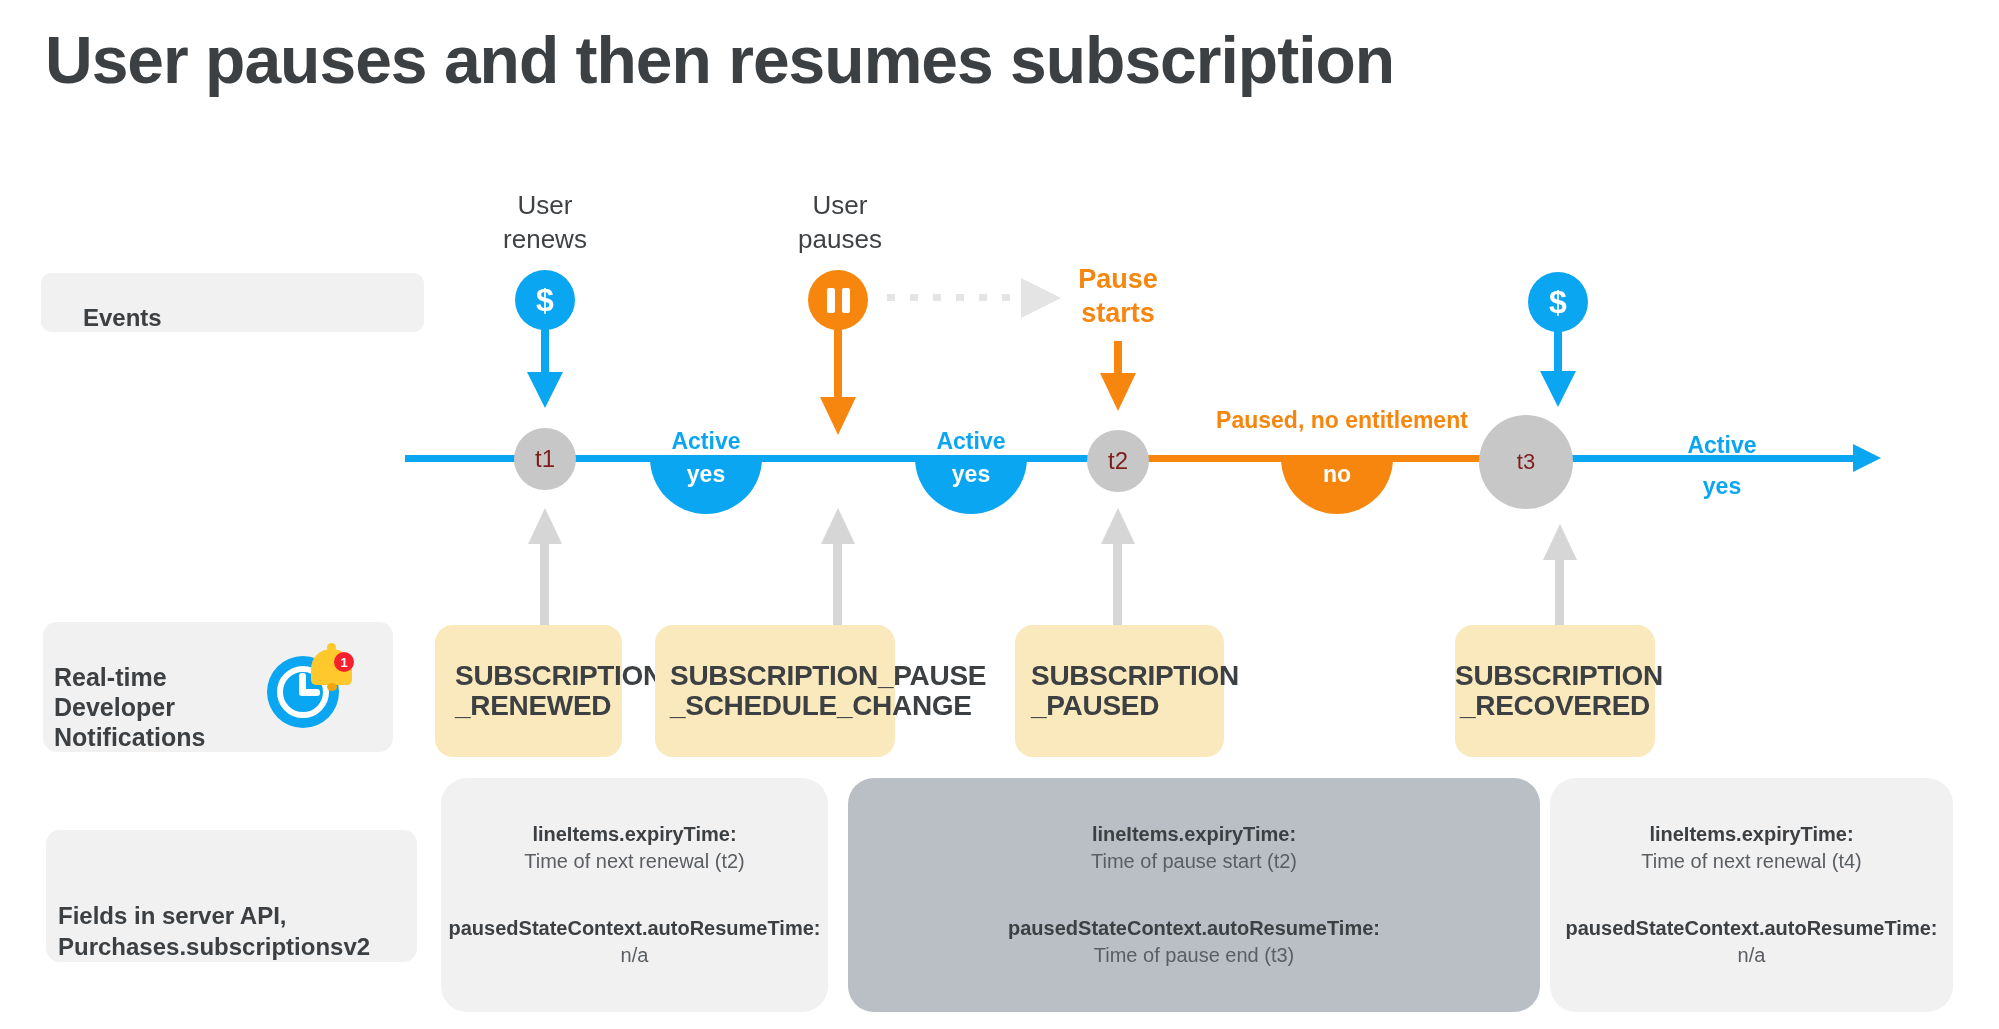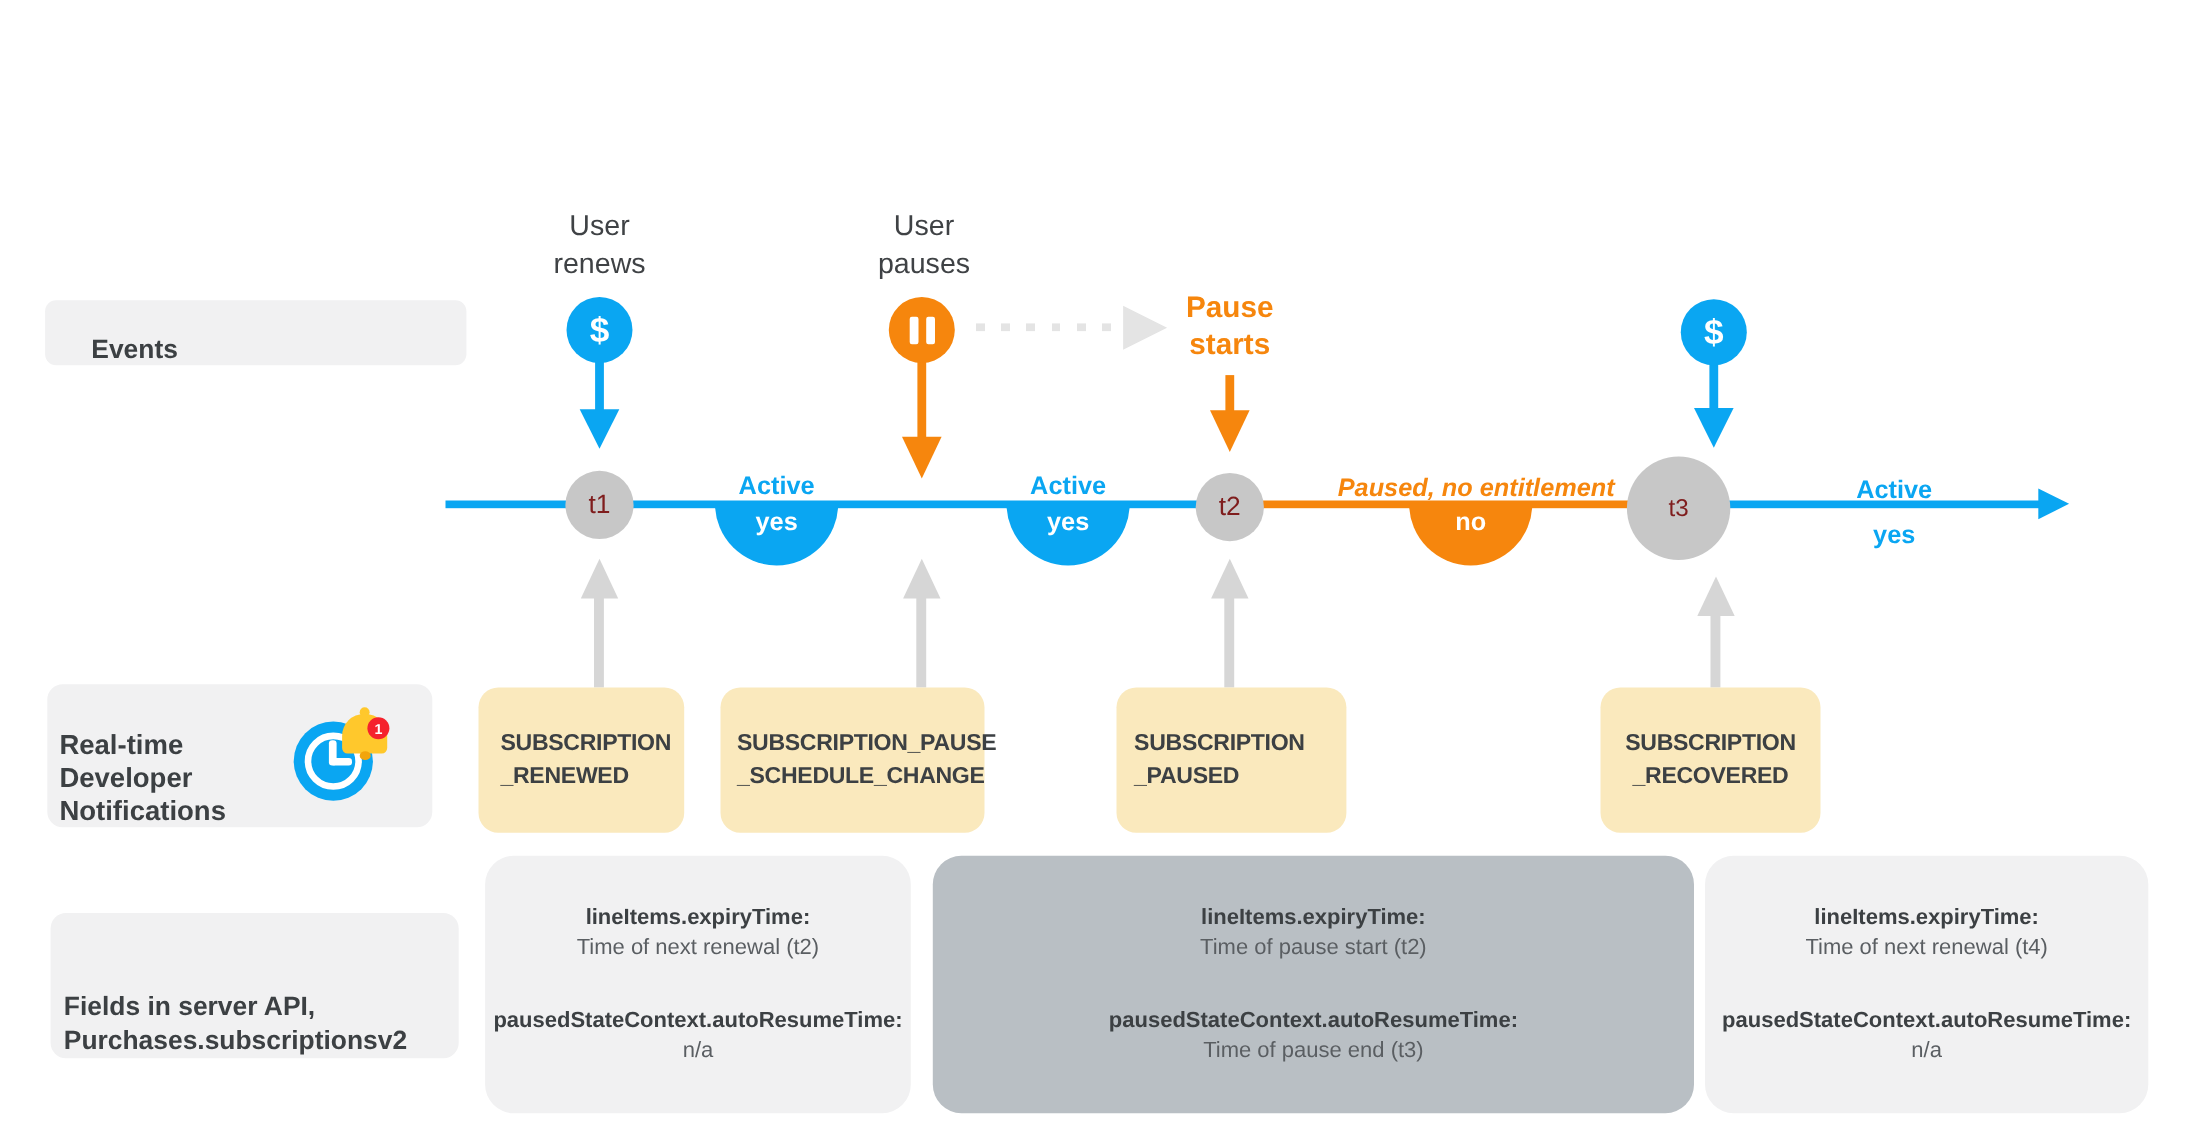--- a/index.html
+++ b/index.html
@@ -104,29 +104,29 @@
   .st-blue{color:var(--blue);} .st-orange{color:var(--orange);}
   .bubble{
     position:absolute;top:458px;width:112px;height:56px;border-radius:0 0 60px 60px;
     color:#fff;font-weight:bold;font-size:23px;text-align:center;z-index:3;padding-top:3px;box-sizing:border-box;
   }
   .bub1{left:650px;background:var(--blue);}
   .bub2{left:915px;background:var(--blue);}
   .bub3{left:1281px;background:var(--orange);}
   .st1{left:626px;top:428px;width:160px;}
   .st2{left:891px;top:428px;width:160px;}
-  .st3{left:1192px;top:430px;width:300px;font-style:italic;}
+  .st3{left:1192px;top:407px;width:300px;}
   .st4a{left:1642px;top:432px;width:160px;}
   .st4b{left:1642px;top:473px;width:160px;}
 
   
   .notif{
     position:absolute;top:625px;height:132px;background:var(--yellow);border-radius:18px;
     display:flex;flex-direction:column;justify-content:center;
-    font-weight:bold;font-size:21px;line-height:30px;color:var(--text_dark);letter-spacing:-0.3px;
+    font-weight:bold;font-size:28px;line-height:30px;color:var(--text_dark);letter-spacing:-0.3px;
   }
   .n1{left:435px;width:187px;padding-left:20px;box-sizing:border-box;}
   .n2{left:655px;width:240px;padding-left:15px;box-sizing:border-box;}
   .n3{left:1015px;width:209px;padding-left:16px;box-sizing:border-box;}
   .n4{left:1455px;width:200px;text-align:center;}
 
   
   .apibox{
     position:absolute;top:778px;height:234px;border-radius:26px;
     display:flex;flex-direction:column;justify-content:center;align-items:center;gap:40px;
@@ -136,20 +136,21 @@
   .apibox .fval{color:var(--text_soft);}
   .apiA{left:441px;width:387px;background:var(--light_gray);}
   .apiB{left:848px;width:692px;background:var(--mid_gray);}
   .apiC{left:1550px;width:403px;background:var(--light_gray);}
 </style>
 </head>
 <body>
 
 <div class="canvas">
 
+  <div class="title">User pauses and then resumes subscription</div>
 
   <div class="rowlabel rl-events">
     <span>Events</span>
   </div>
 
 
   <div class="rowlabel rl-rtdn">
     <div class="pre">Real-time
 Developer
 Notifications</div>

